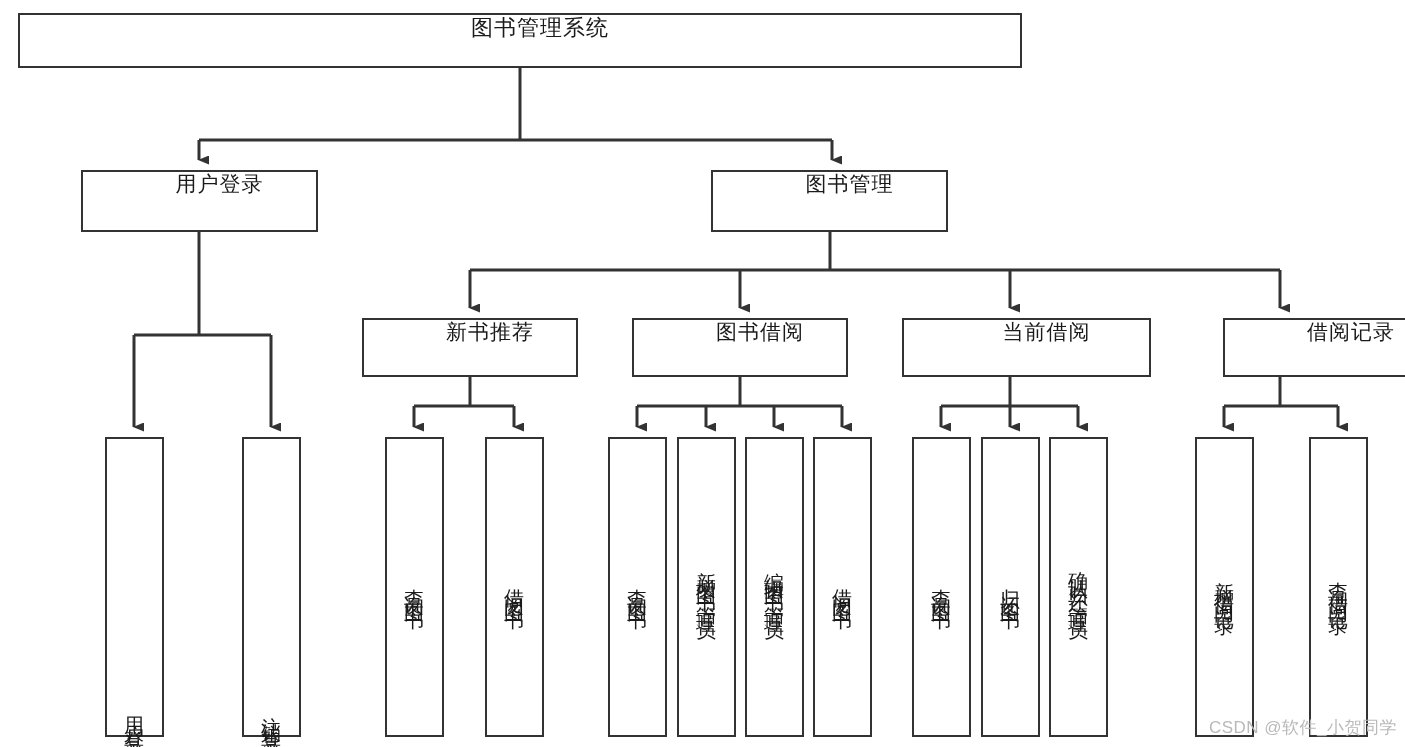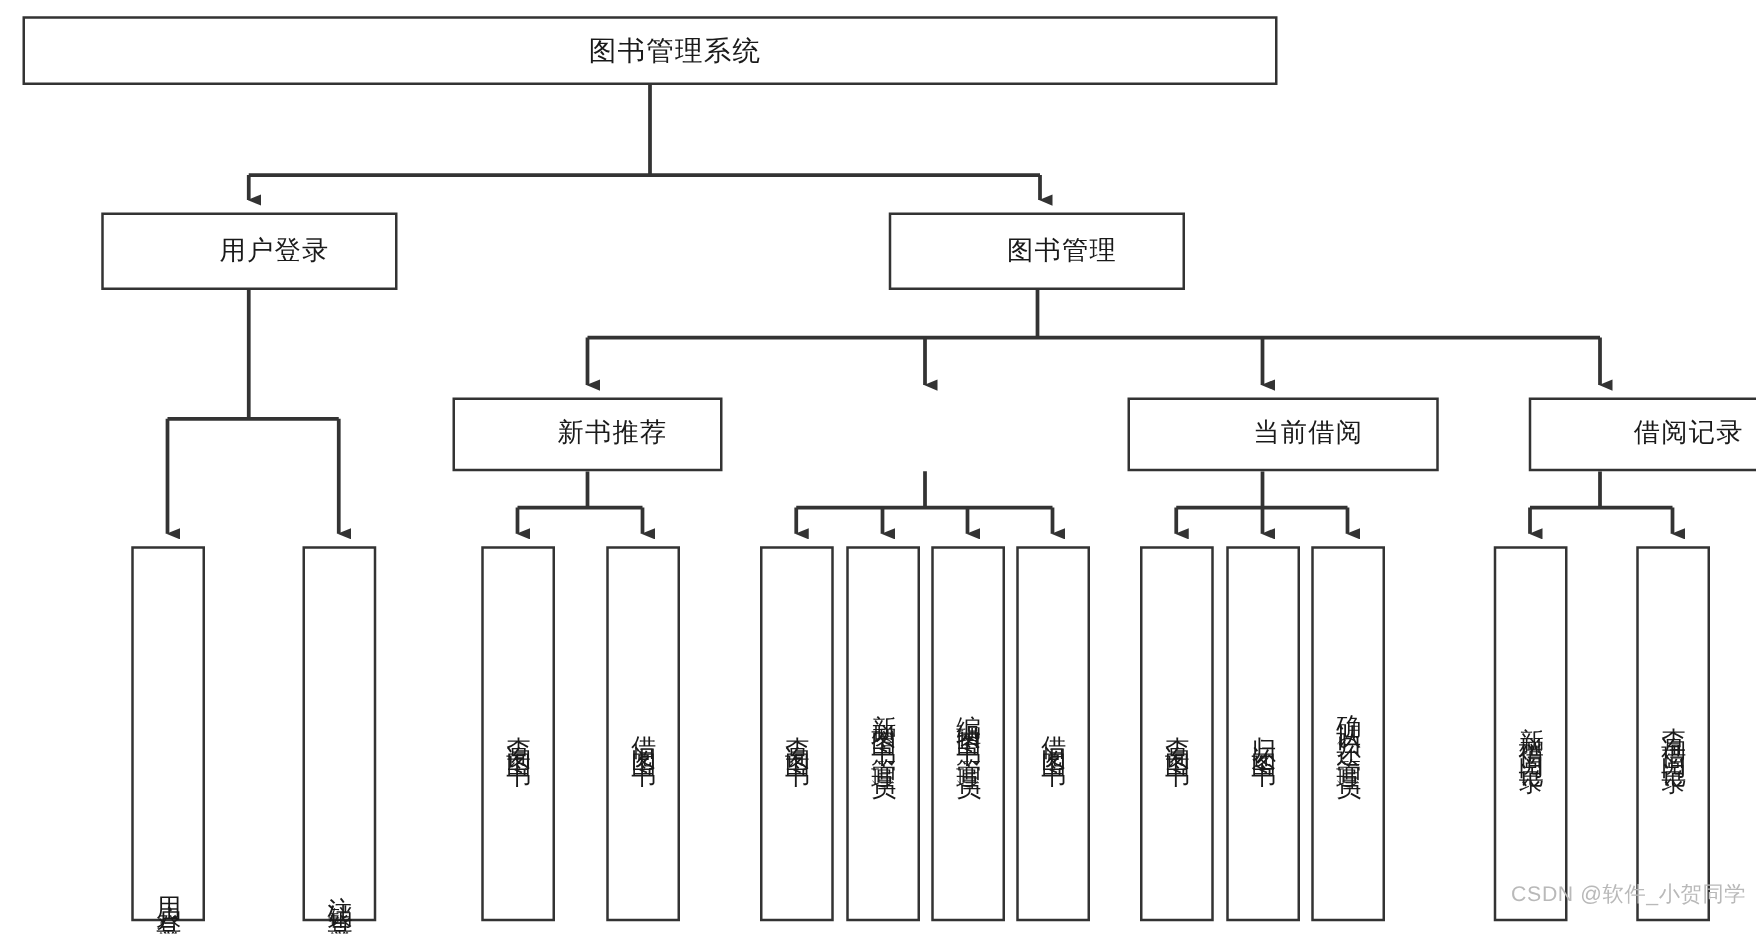--- a/index.html
+++ b/index.html
@@ -25,21 +25,21 @@
     width: 1405px;
     height: 747px;
     pointer-events: none;
   }
   .node {
     position: absolute;
     box-sizing: border-box;
     background: #ffffff;
     border: 2px solid #333333;
     display: flex;
-    align-items: center;
+    align-items: flex-start;
     justify-content: center;
     color: #1a1a1a;
     z-index: 2;
     padding-left: 40px;
   }
   .node-label {
     display: block;
     text-align: center;
     line-height: 1.18;
     white-space: nowrap;
@@ -66,21 +66,21 @@
     letter-spacing: 7px;
     line-height: 1;
     white-space: nowrap;
   }
   .node.v.anchor-bottom {
     align-items: flex-end;
   }
   #watermark {
     position: absolute;
     right: 8px;
-    bottom: 20px;
+    bottom: 8px;
     font-size: 17px;
     color: #b9b9b9;
     letter-spacing: 0.5px;
     z-index: 5;
     white-space: nowrap;
   }
 </style>
 </head>
 <body>
 
@@ -143,20 +143,23 @@
   <div class="node h" style="left:81px; top:170px; width:237px; height:62px;">
     <span class="node-label">用户登录</span>
   </div>
   <div class="node h" style="left:711px; top:170px; width:237px; height:62px;">
     <span class="node-label">图书管理</span>
   </div>
 
   <div class="node h" style="left:362px; top:318px; width:216px; height:59px;">
     <span class="node-label">新书推荐</span>
   </div>
+  <div class="node h" style="left:632px; top:318px; width:216px; height:59px;">
+    <span class="node-label">图书借阅</span>
+  </div>
   <div class="node h" style="left:902px; top:318px; width:249px; height:59px;">
     <span class="node-label">当前借阅</span>
   </div>
   <div class="node h" style="left:1223px; top:318px; width:216px; height:59px;">
     <span class="node-label">借阅记录</span>
   </div>
 
   <div class="node v anchor-bottom" style="left:105px; top:437px; width:59px; height:300px;">
     <span class="node-label">用户登录</span>
   </div>

